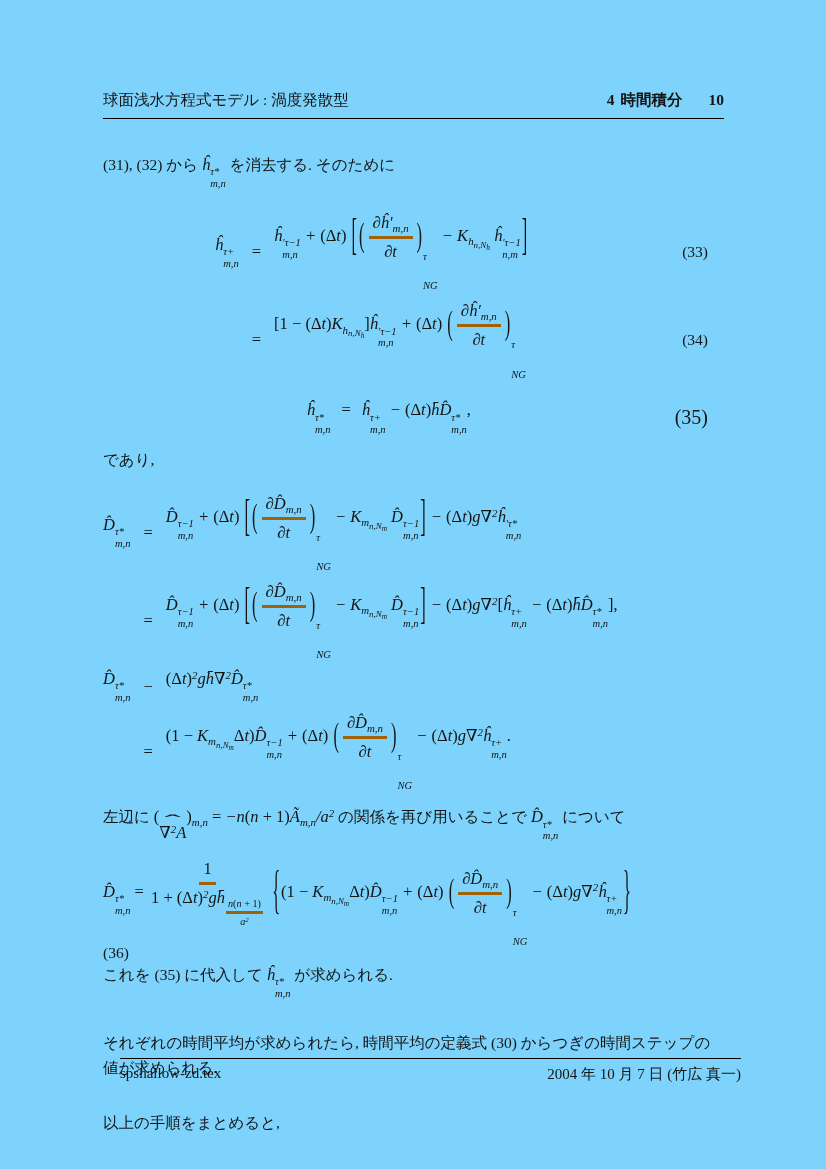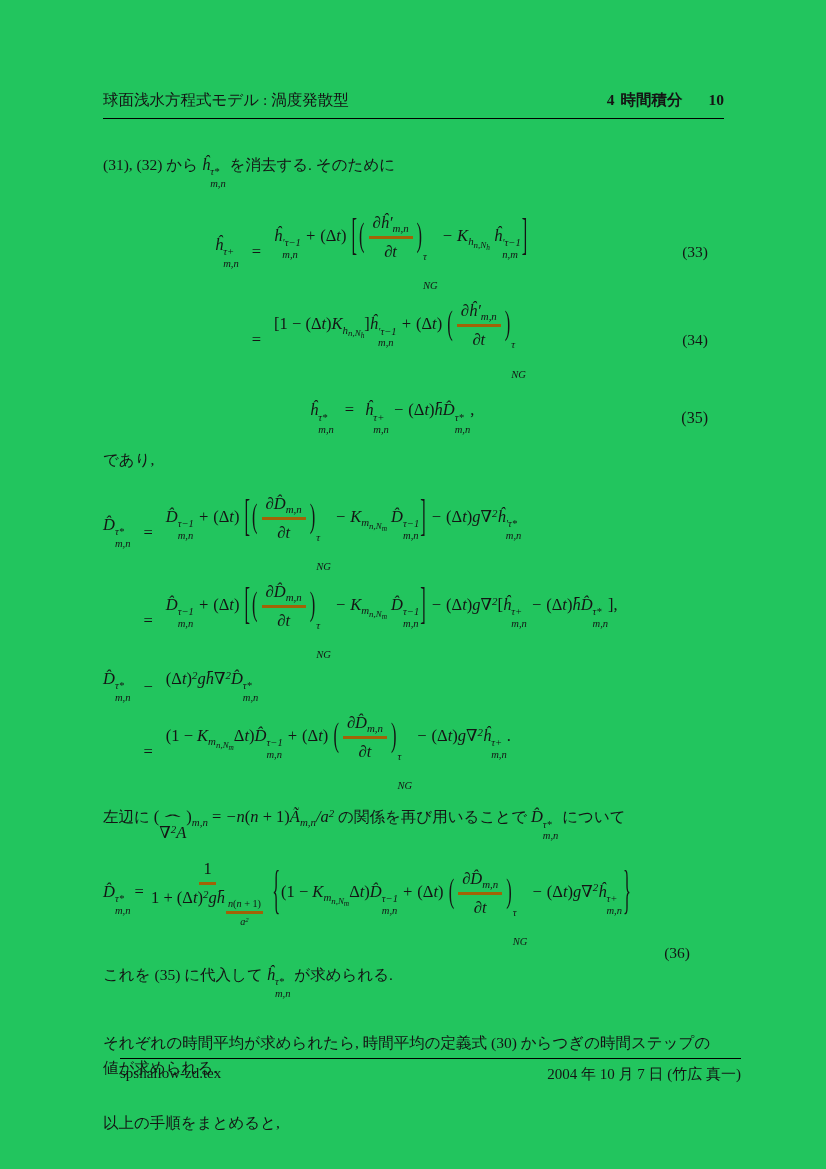--- a/index.html
+++ b/index.html
@@ -2,21 +2,21 @@
 <html><head>
 <meta charset="utf-8">
 <style>
   * { margin:0; padding:0; box-sizing:border-box; }
   html,body { background:#ffffff; }
   body {
     width:826px; height:1169px; position:relative;
     font-family:"Liberation Serif","DejaVu Serif",serif;
     color:#141414;
   }
-  .sheet { position:absolute; inset:0; background:#22c55e; overflow:hidden; }
+  .sheet { position:absolute; inset:0; background:#7dd3fc; overflow:hidden; }
   .inner { position:absolute; left:103px; top:0; width:621px; }
 
   
   .pghead {
     margin-top:90px; display:flex; justify-content:space-between; align-items:baseline;
     font-size:15.5px; padding-bottom:7px; border-bottom:1.4px solid #000;
   }
   .hb { font-weight:bold; }
   .sec-title { margin-left:6px; }
   .pageno { margin-left:26px; }
@@ -60,23 +60,23 @@
   
   .agrid { display:grid; grid-template-columns:max-content max-content max-content 1fr;
            align-items:center; row-gap:8px; white-space:nowrap; }
   .agrid > .al { justify-self:end; }
   .agrid > .am { padding:0 13px; font-style:normal; }
   .agrid > .an { justify-self:end; font-style:normal; font-size:15.5px; padding-right:16px; }
   .g1 { margin-left:112px; margin-top:22px; }
   .gblock { margin-top:20px; }
   .eqrow { display:flex; align-items:center; white-space:nowrap; }
   .eqrow .eqc { flex:1; display:flex; justify-content:center;align-items:flex-end; }
-  .eqrow .an2 { font-style:normal; font-size:16px; padding-right:16px; }
+  .eqrow .an2 { font-style:normal; font-size:20px; padding-right:16px; }
   .eq36row { white-space:nowrap; margin-top:16px; }
-  .eq36no { text-align:right; padding-right:34px; font-size:15.5px; margin-top:-4px; }
+  .eq36no { padding-right:34px; font-size:15.5px; margin-top:-4px; }
 </style>
 </head>
 <body>
 
 <div class="sheet">
   <div class="inner">
 
     <div class="pghead">
       <span>球面浅水方程式モデル : 渦度発散型</span>
       <span>

